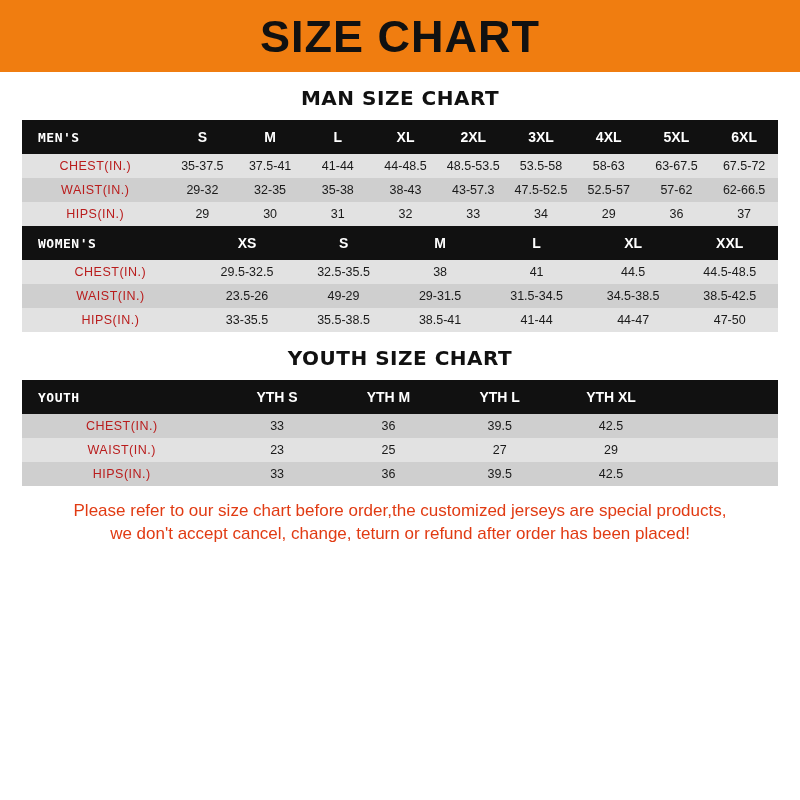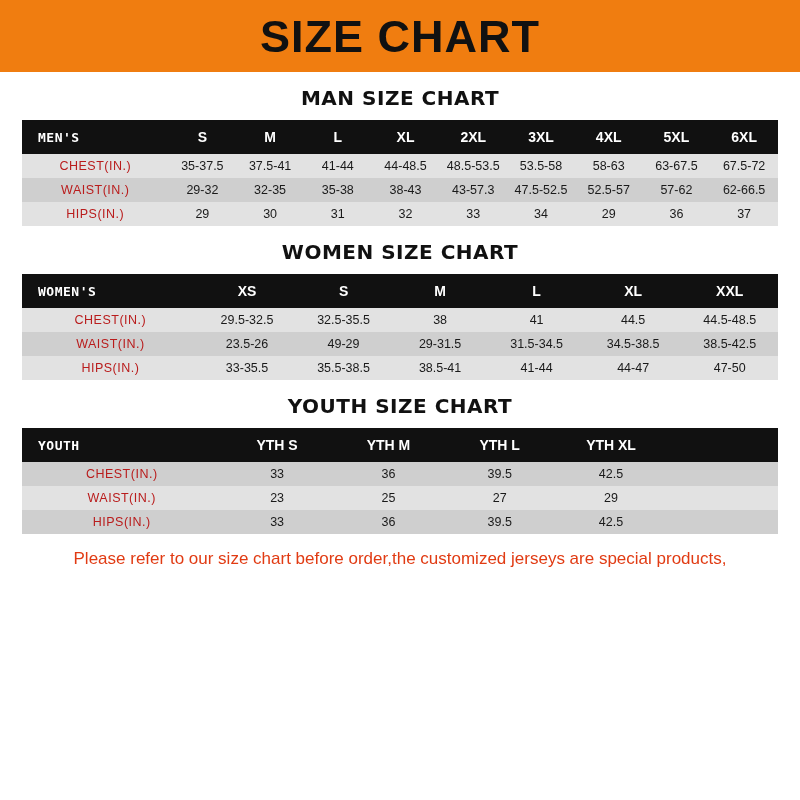--- a/index.html
+++ b/index.html
@@ -184,21 +184,20 @@
           <td>32</td>
           <td>33</td>
           <td>34</td>
           <td>29</td>
           <td>36</td>
           <td>37</td>
         </tr>
       </tbody>
     </table>
 
-    <div class="section-title">WOMEN SIZE CHART</div>
     <table class="size-table">
       <thead>
         <tr>
           <th class="corner women-col-0">WOMEN'S</th>
           <th>XS</th>
           <th>S</th>
           <th>M</th>
           <th>L</th>
           <th>XL</th>
           <th>XXL</th>
@@ -270,16 +269,17 @@
           <td>36</td>
           <td>39.5</td>
           <td>42.5</td>
           <td></td>
         </tr>
       </tbody>
     </table>
 
     <div class="footer-note">
       <div>Please refer to our size chart before order,the customized jerseys are special products,</div>
+      <div>we don't accept cancel, change, teturn or refund after order has been placed!</div>
     </div>
 
   </div>
 </div>
 
 </body></html>

